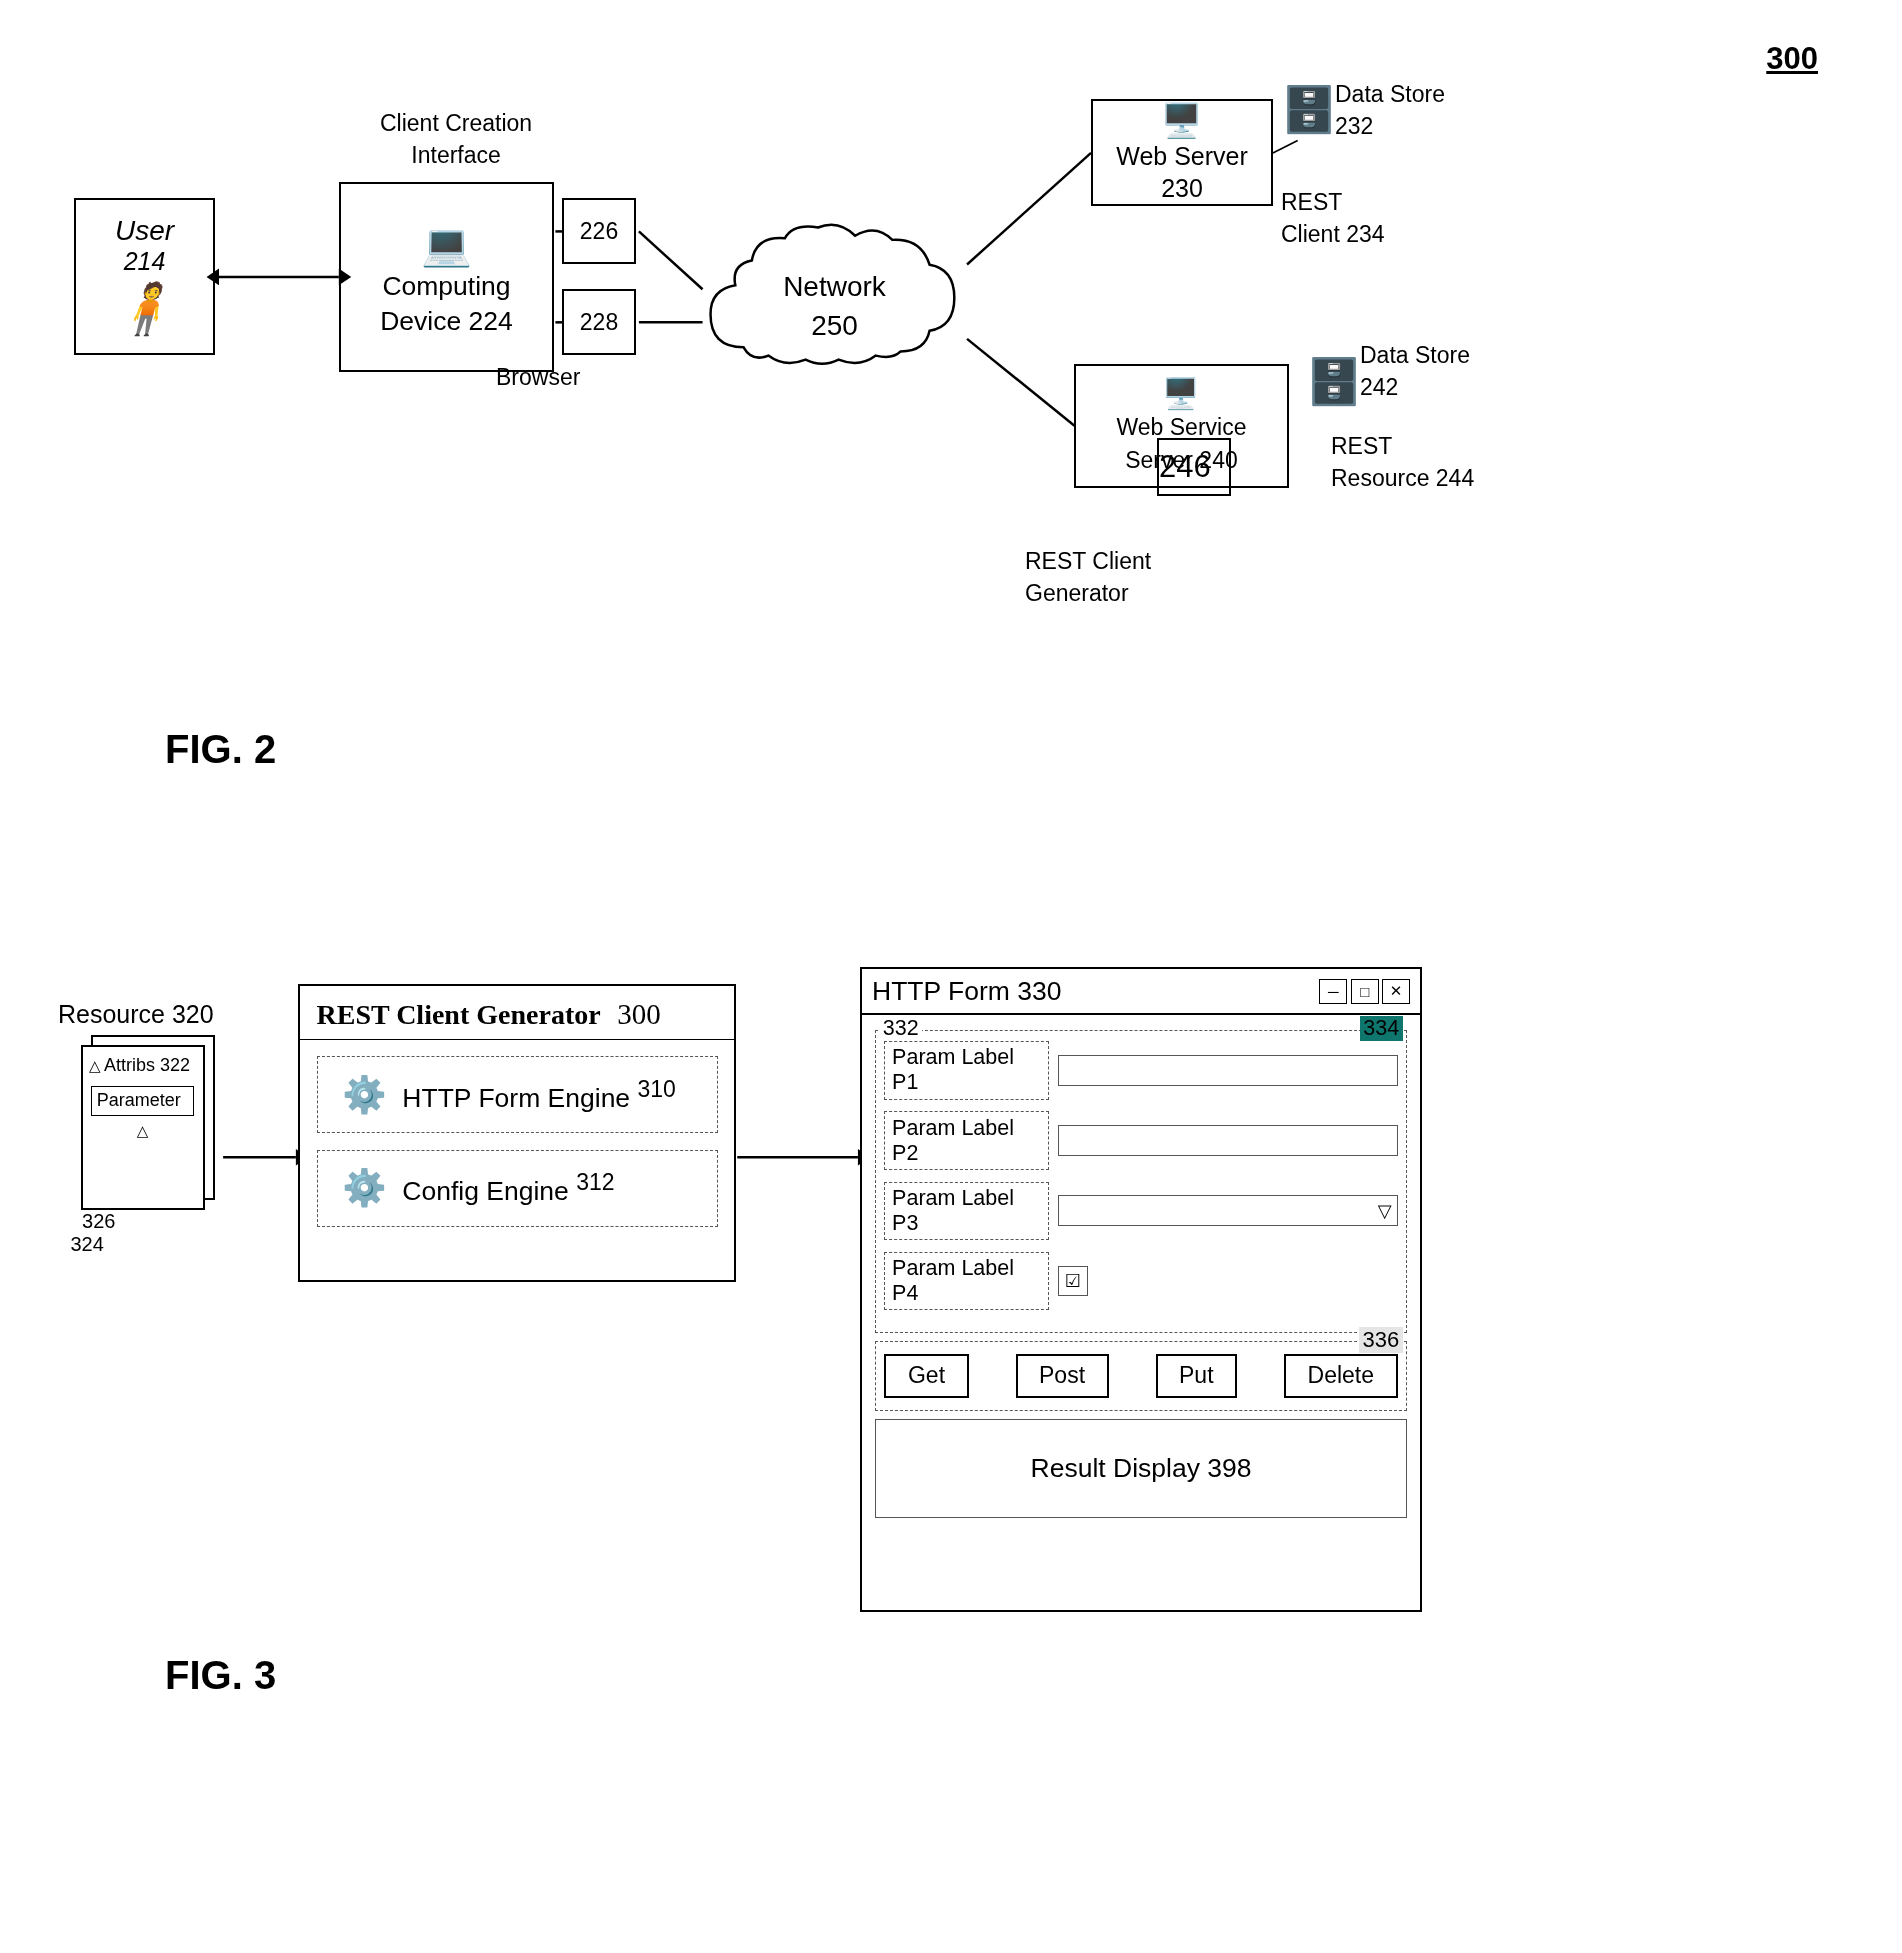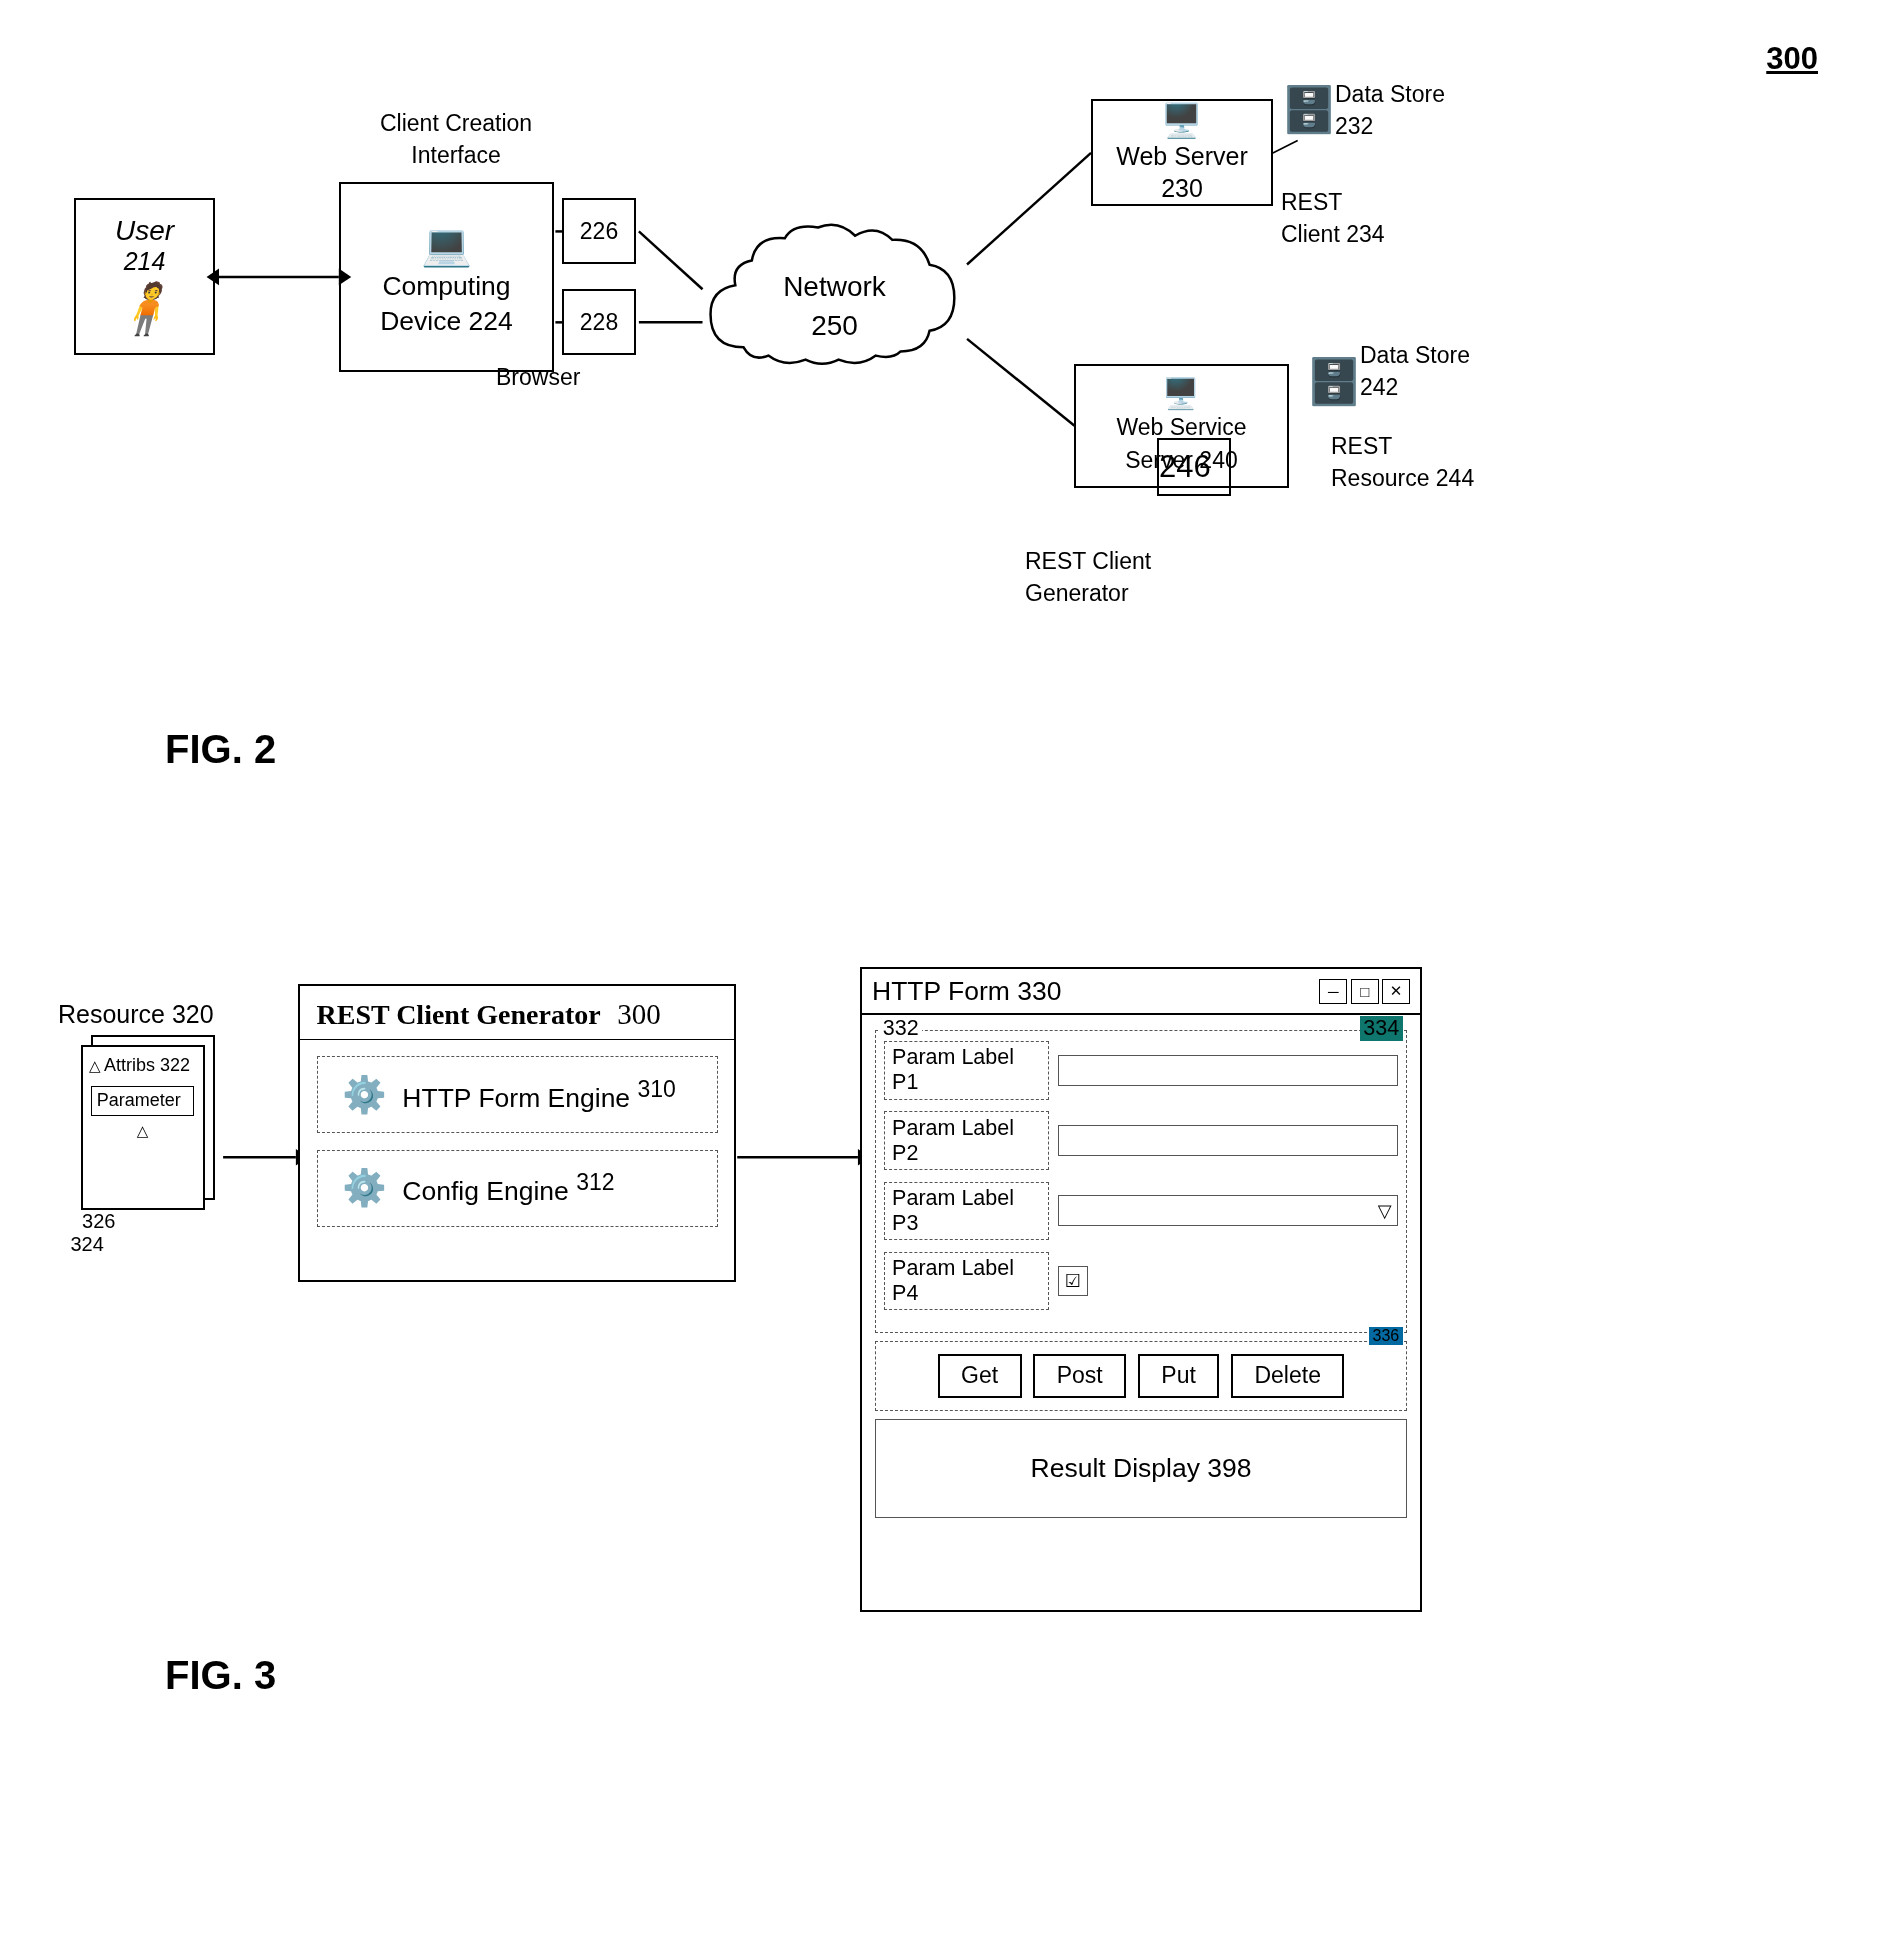--- a/index.html
+++ b/index.html
@@ -382,28 +382,28 @@
     .buttons-section {
       position: relative;
       margin: 8.3px 13.2px;
       border: 1.7px dashed #555;
       padding: 11.6px 8.3px;
     }
     .section-label-336 {
       position: absolute;
       top: -15px;
       right: 3.3px;
-      font-size: 16px;
-      background: #0369a1;
+      font-size: 22px;
+      background: #e5e5e5;
       padding: 0 3.3px;
     }
     .http-buttons-row {
       display: flex;
       gap: 11.6px;
-      justify-content: center;
+      justify-content: space-between;
     }
     .http-btn {
       padding: 6.6px 21.5px;
       border: 2.5px solid #000;
       font-size: 23px;
       background: #fff;
       cursor: pointer;
     }
 
     

